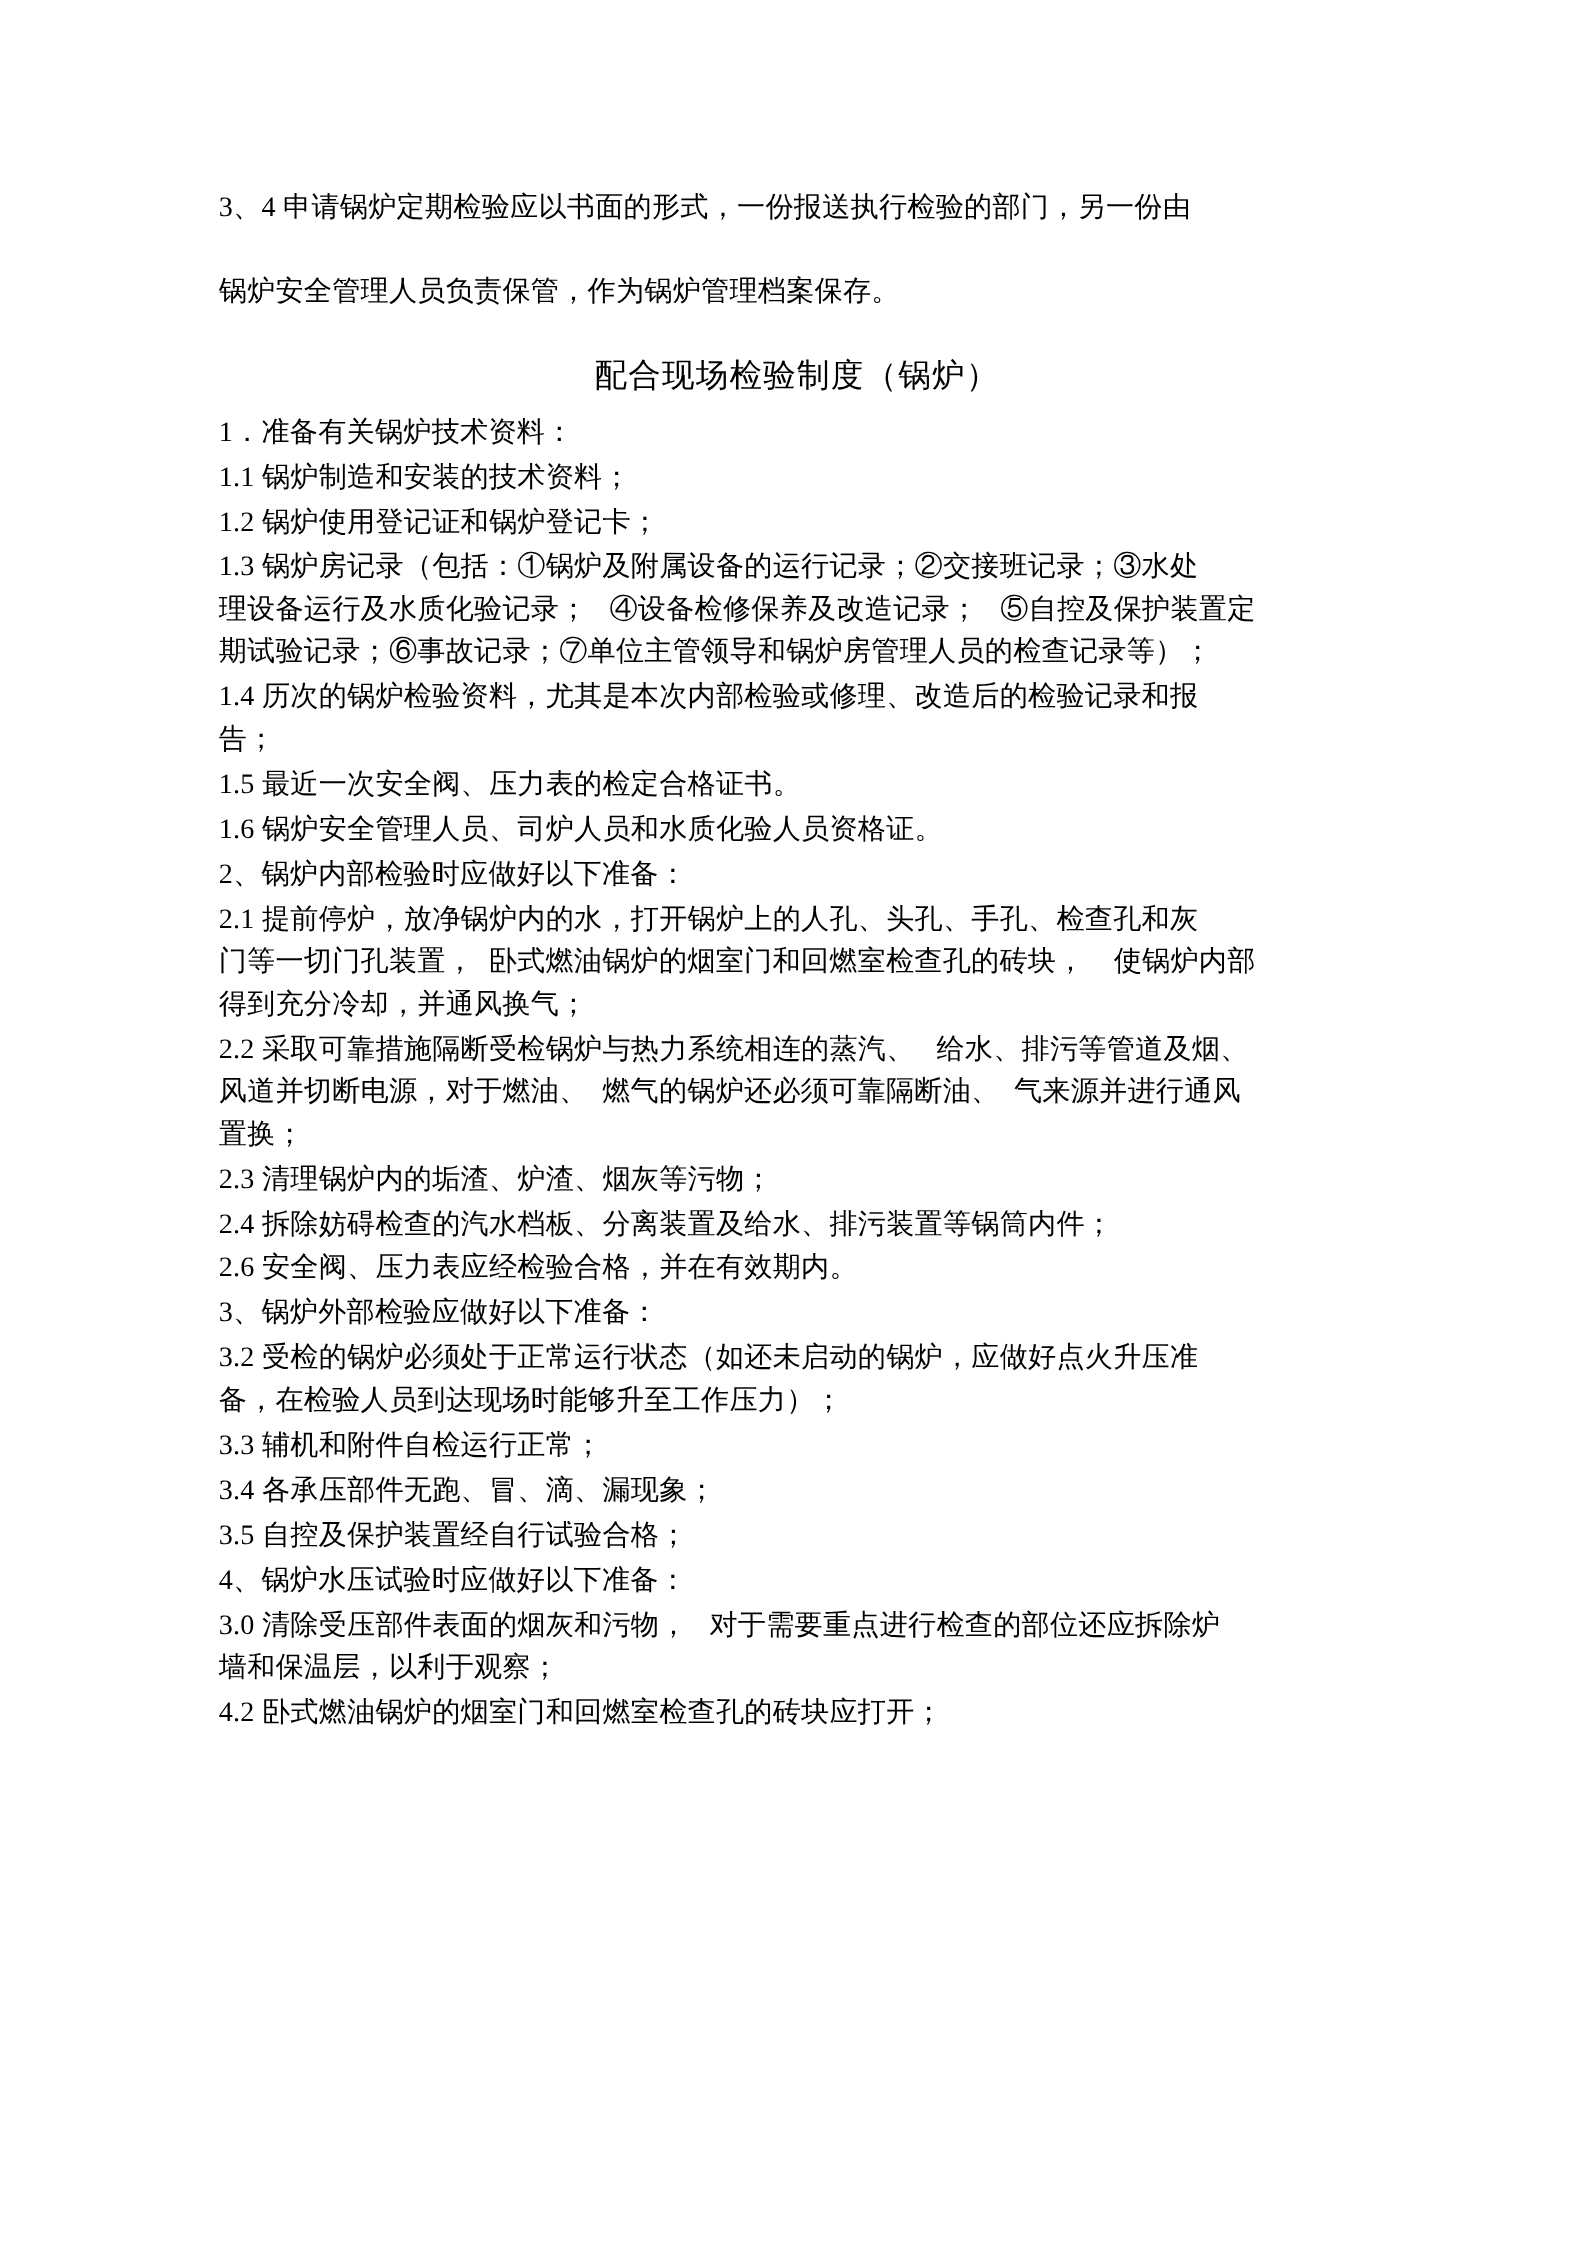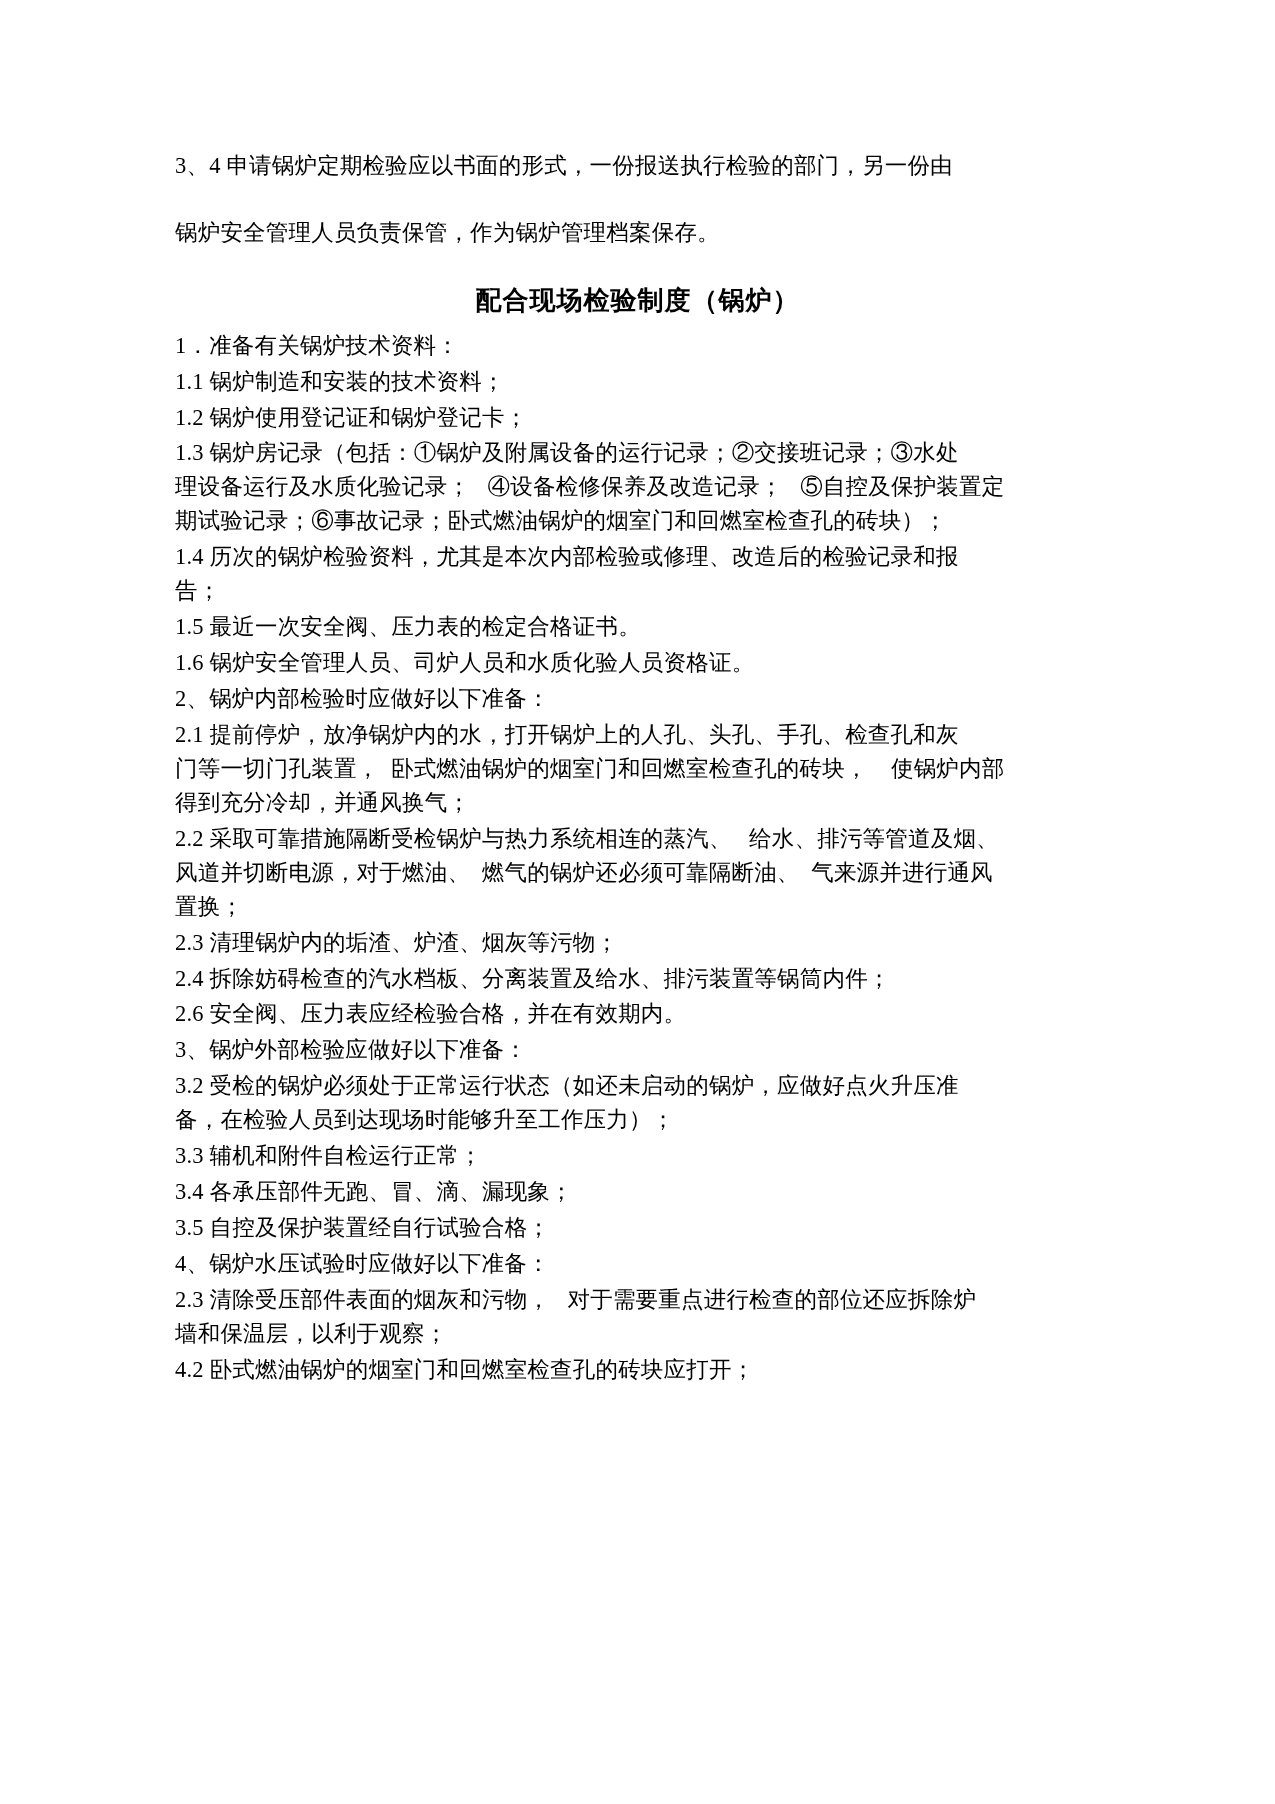--- a/index.html
+++ b/index.html
@@ -30,21 +30,21 @@
     font-family: Liberation Serif, serif;
   }
   .para-spaced {
     font-size: 22.5px;
     line-height: 1.45;
     margin: 0 0 34px 0;
     letter-spacing: 0.2px;
   }
   .doc-title {
     font-size: 26px;
-    font-weight: bold;
+    font-weight: normal;
     text-align: center;
     margin: 0 0 10px 0;
     letter-spacing: 1px;
     line-height: 1.4;
   }
   .tight {
     margin-bottom: 2px;
   }
 </style>
 </head>
@@ -56,21 +56,21 @@
     <div class="para-spaced">3、4  申请锅炉定期检验应以书面的形式，一份报送执行检验的部门，另一份由</div>
     <div class="para-spaced">锅炉安全管理人员负责保管，作为锅炉管理档案保存。</div>
 
     <div class="doc-title">配合现场检验制度（锅炉）</div>
 
     <div class="para">1．准备有关锅炉技术资料：</div>
     <div class="para">1.1 锅炉制造和安装的技术资料；</div>
     <div class="para">1.2 锅炉使用登记证和锅炉登记卡；</div>
     <div class="para tight">1.3 锅炉房记录（包括：①锅炉及附属设备的运行记录；②交接班记录；③水处</div>
     <div class="para tight">理设备运行及水质化验记录；   ④设备检修保养及改造记录；   ⑤自控及保护装置定</div>
-    <div class="para">期试验记录；⑥事故记录；卧式燃油锅炉的烟室门和回燃室检查孔的砖块）；</div>
+    <div class="para">期试验记录；⑥事故记录；⑦单位主管领导和锅炉房管理人员的检查记录等）；</div>
     <div class="para tight">1.4 历次的锅炉检验资料，尤其是本次内部检验或修理、改造后的检验记录和报</div>
     <div class="para">告；</div>
     <div class="para">1.5 最近一次安全阀、压力表的检定合格证书。</div>
     <div class="para">1.6 锅炉安全管理人员、司炉人员和水质化验人员资格证。</div>
     <div class="para">2、锅炉内部检验时应做好以下准备：</div>
     <div class="para tight">2.1 提前停炉，放净锅炉内的水，打开锅炉上的人孔、头孔、手孔、检查孔和灰</div>
     <div class="para tight">门等一切门孔装置，  卧式燃油锅炉的烟室门和回燃室检查孔的砖块，    使锅炉内部</div>
     <div class="para">得到充分冷却，并通风换气；</div>
     <div class="para tight">2.2 采取可靠措施隔断受检锅炉与热力系统相连的蒸汽、   给水、排污等管道及烟、</div>
     <div class="para tight">风道并切断电源，对于燃油、  燃气的锅炉还必须可靠隔断油、  气来源并进行通风</div>
@@ -78,18 +78,18 @@
     <div class="para">2.3 清理锅炉内的垢渣、炉渣、烟灰等污物；</div>
     <div class="para">2.4 拆除妨碍检查的汽水档板、分离装置及给水、排污装置等锅筒内件；</div>
     <div class="para">2.6 安全阀、压力表应经检验合格，并在有效期内。</div>
     <div class="para">3、锅炉外部检验应做好以下准备：</div>
     <div class="para tight">3.2 受检的锅炉必须处于正常运行状态（如还未启动的锅炉，应做好点火升压准</div>
     <div class="para">备，在检验人员到达现场时能够升至工作压力）；</div>
     <div class="para">3.3 辅机和附件自检运行正常；</div>
     <div class="para">3.4 各承压部件无跑、冒、滴、漏现象；</div>
     <div class="para">3.5 自控及保护装置经自行试验合格；</div>
     <div class="para">4、锅炉水压试验时应做好以下准备：</div>
-    <div class="para tight">2.3 清除受压部件表面的烟灰和污物，   对于需要重点进行检查的部位还应拆除炉</div>
+    <div class="para tight">3.0 清除受压部件表面的烟灰和污物，   对于需要重点进行检查的部位还应拆除炉</div>
     <div class="para">墙和保温层，以利于观察；</div>
     <div class="para">4.2 卧式燃油锅炉的烟室门和回燃室检查孔的砖块应打开；</div>
 
   </div>
 </div>
 
 </body></html>

